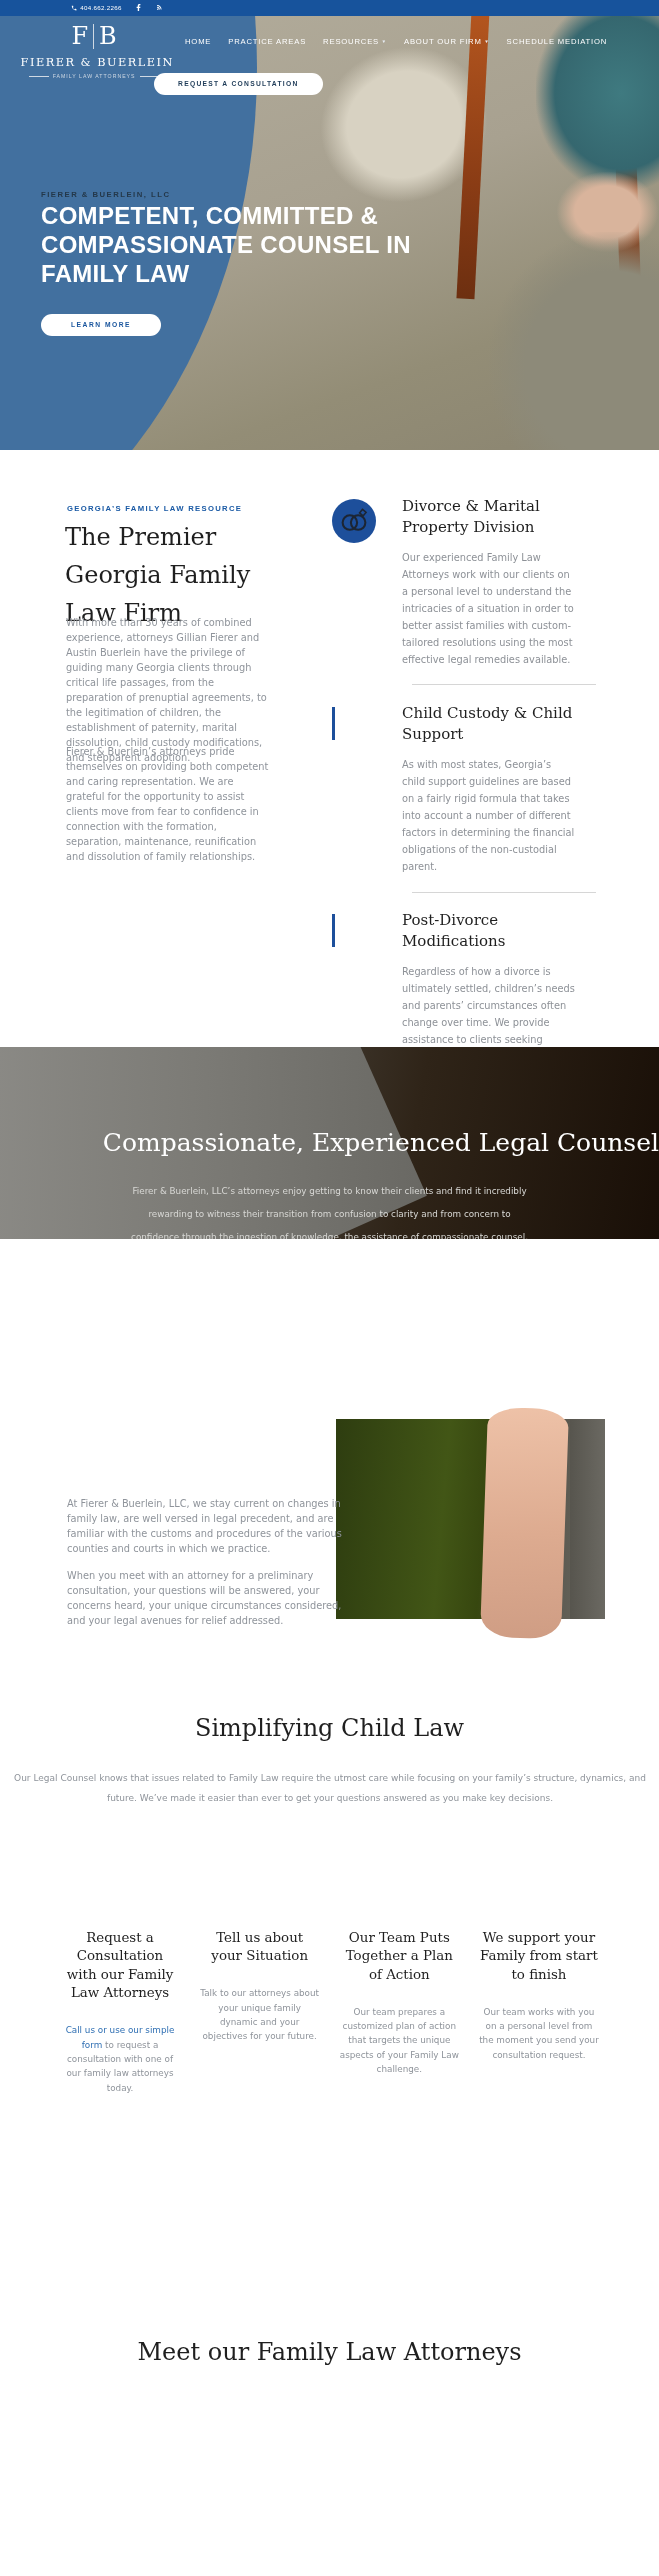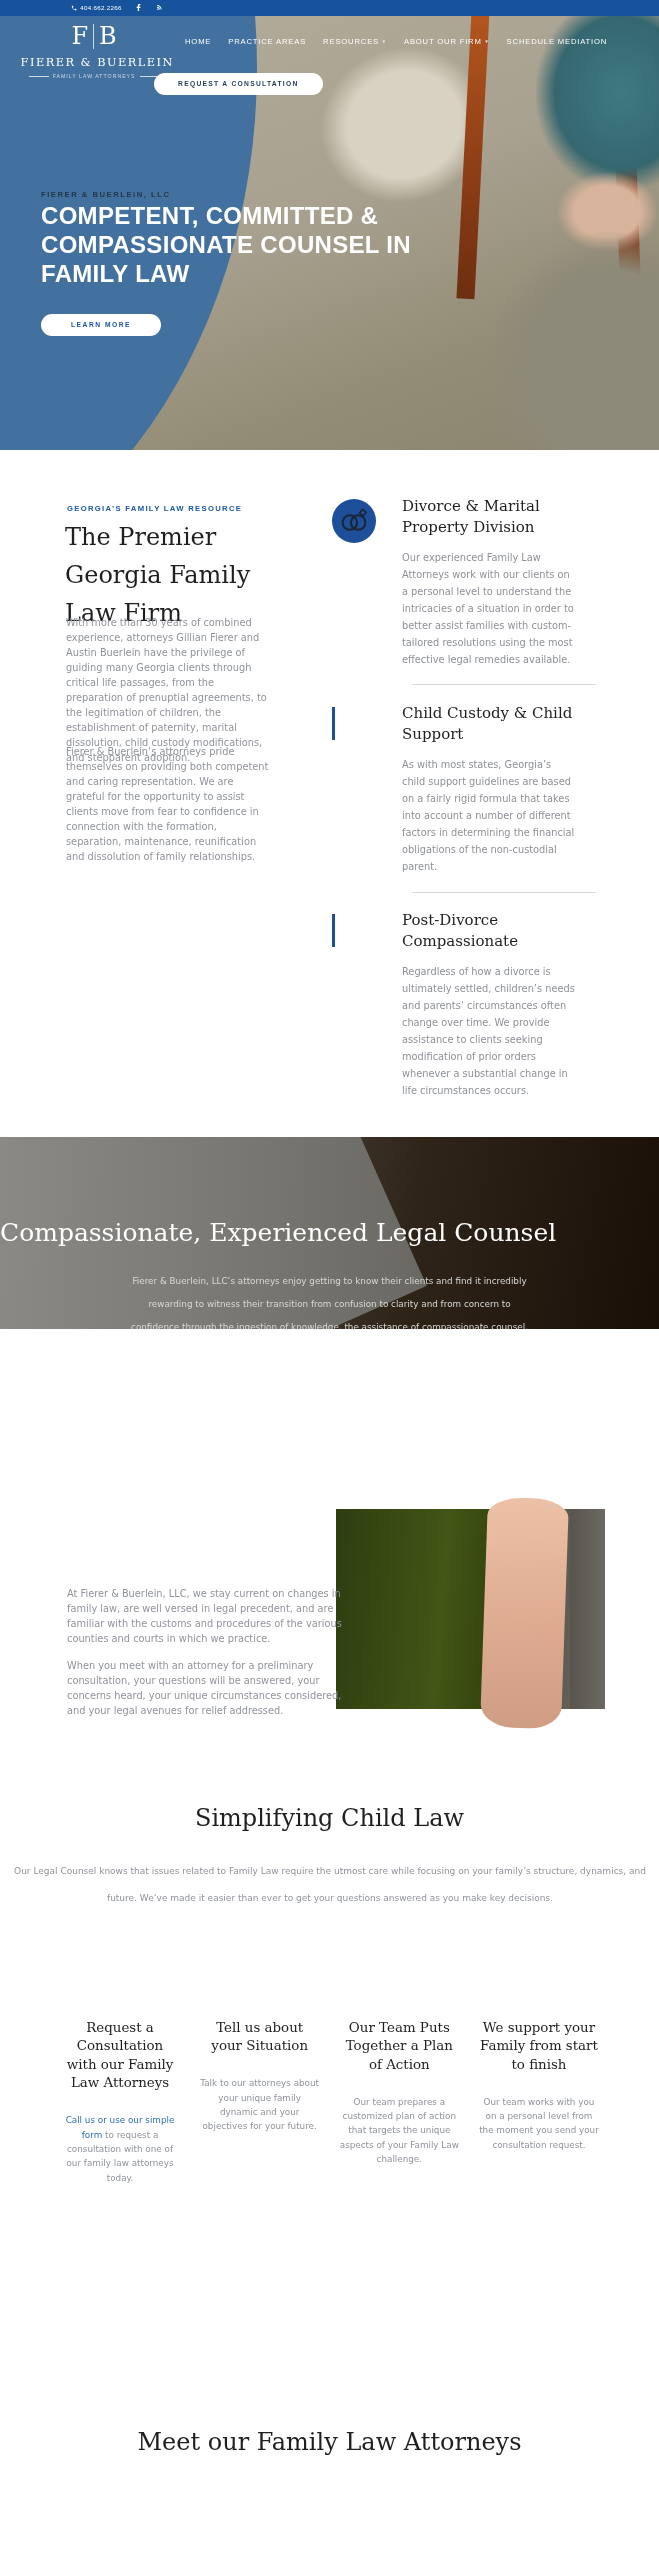--- a/index.html
+++ b/index.html
@@ -35,53 +35,53 @@
   .nav a { color:#fff; text-decoration:none; font-family:"Liberation Sans",sans-serif; font-size:7.7px; letter-spacing:0.8px; display:flex; align-items:center; gap:2.6px; }
   .nav .car { font-size:4.6px; color:#e8eef5; }
 
   .hdr-cta { position:absolute; left:154px; top:57px; background:#fff; color:#1d3a57; border:none; border-radius:12.4px; padding:7.7px 24px; font-family:"Liberation Sans",sans-serif; font-weight:bold; font-size:6.7px; letter-spacing:1.3px; cursor:pointer; }
 
   .hero-eyebrow { position:absolute; left:41px; top:174px; color:#24384a; font-family:"Liberation Sans",sans-serif; font-weight:bold; font-size:7.7px; letter-spacing:1.5px; }
   .hero-title { position:absolute; left:41px; top:185px; color:#fff; font-family:"Liberation Sans",sans-serif; font-weight:bold; font-size:24px; line-height:29px; letter-spacing:0.3px; }
   .hero-learn { position:absolute; left:41px; top:298px; background:#fff; color:#17539c; border:none; border-radius:13.4px; padding:7.7px 30px; font-family:"Liberation Sans",sans-serif; font-weight:bold; font-size:6.7px; letter-spacing:1.5px; cursor:pointer; }
 
   
-  .intro { height:687px; background:#fff; }
+  .intro { height:597px; background:#fff; }
   .intro-eyebrow { position:absolute; left:67px; top:54px; color:#1a5aa5; font-family:"Liberation Sans",sans-serif; font-weight:bold; font-size:7.7px; letter-spacing:1.3px; }
   .intro-title { position:absolute; left:65px; top:68px; width:237px; color:#1f1f1f; font-family:"DejaVu Serif",serif; font-size:24px; line-height:38px; font-weight:normal; }
   .intro-p1 { position:absolute; left:66px; top:165px; width:208px; }
   .intro-p2 { position:absolute; left:66px; top:294px; width:208px; }
   .gray-body { color:#8f949b; font-size:9.8px; line-height:15px; }
 
   .cards { position:absolute; left:332px; top:46px; width:264px; }
   .card { position:relative; padding-left:70px; }
   .card-icon { position:absolute; left:0; top:3.1px; width:44px; height:44px; border-radius:50%; background:#1d4f9b; display:flex; align-items:center; justify-content:center; }
   .card-bar { position:absolute; left:0; top:4.1px; width:2.6px; height:33px; background:#1d4f9b; }
   .card-title { color:#1f1f1f; font-family:"DejaVu Serif",serif; font-size:15px; line-height:21px; font-weight:normal; }
   .card-body { margin-top:11.3px; width:173px; color:#8d9197; font-size:9.8px; line-height:17px; }
   .card-div { border:none; border-top:0.5px solid #d6d6d6; margin:16.5px 0 17.5px 10.3px; }
 
   
   .banner { height:192px; background:linear-gradient(100deg,#6e6c66 0%,#4a443b 35%,#2f2418 62%,#190f07 100%); }
   .paper { position:absolute; left:-82px; top:-62px; width:464px; height:319px; background:linear-gradient(115deg,#93928e,#7b7a75 60%,#696863); transform:rotate(-24deg); }
-  .banner-title { position:absolute; left:0; top:81px; width:100%; text-align:left; color:#fff; font-family:"DejaVu Serif",serif; font-size:25px; font-weight:normal; }
+  .banner-title { position:absolute; left:0; top:81px; width:100%; text-align:right; color:#fff; font-family:"DejaVu Serif",serif; font-size:25px; font-weight:normal; }
   .banner-lines { position:absolute; left:0; top:133px; width:100%; text-align:center; color:#d8d8d5; font-size:8.8px; line-height:23px; }
 
   
   .approach { height:461px; background:#fff; }
   .hands { position:absolute; left:336px; top:180px; width:269px; height:200px; background:linear-gradient(95deg,#2e3d10 0%,#425616 40%,#37470f 55%,#5a584f 80%,#6e6b62 100%); }
   .arm { position:absolute; left:55%; top:-10.3px; width:30%; height:115%; background:linear-gradient(175deg,#eec2a8,#ddab90 55%,#cf9d84); border-radius:45% 45% 40% 40%/8% 8% 10% 10%; transform:rotate(2deg); }
   .post { position:absolute; right:0; top:0; width:13%; height:100%; background:linear-gradient(90deg,#57554e,#6b6962); }
   .approach-p1 { position:absolute; left:67px; top:257px; width:305px; }
   .approach-p2 { position:absolute; left:67px; top:329px; width:294px; }
 
   
   .simplify { height:577px; background:#fff; }
   .simplify-title { position:absolute; left:0; top:14.4px; width:100%; text-align:center; color:#1f1f1f; font-family:"DejaVu Serif",serif; font-size:24px; font-weight:normal; }
-  .simplify-intro { position:absolute; left:13px; top:68px; width:634px; text-align:center; color:#8f949b; font-size:9px; line-height:27px; }
+  .simplify-intro { position:absolute; left:13px; top:68px; width:634px; text-align:center; color:#8f949b; font-size:9px; line-height:20px; }
   .steps { position:absolute; left:60px; top:207px; width:539px; display:grid; grid-template-columns:repeat(4,1fr); column-gap:19.6px;margin-top:22px; }
   .step { text-align:center; }
   .step-title { color:#1f1f1f; font-family:"DejaVu Serif",serif; font-size:13.4px; line-height:18.5px; font-weight:normal; }
   .step-body { margin-top:20.6px; color:#8f949b; font-size:8.8px; line-height:14.4px; }
   .step-link { color:#2f6fb3; text-decoration:none; }
 
   
   .attorneys { height:371px; background:#fff; }
   .attorneys-title { position:absolute; left:0; top:61px; width:100%; text-align:center; color:#1f1f1f; font-family:"DejaVu Serif",serif; font-size:24px; font-weight:normal; }
 </style>
@@ -187,21 +187,21 @@
 
       <div class="card">
         <div class="card-bar"></div>
         <h3 class="card-title">Child Custody &amp; Child Support</h3>
         <p class="card-body">As with most states, Georgia’s child support guidelines are based on a fairly rigid formula that takes into account a number of different factors in determining the financial obligations of the non-custodial parent.</p>
         <hr class="card-div">
       </div>
 
       <div class="card">
         <div class="card-bar"></div>
-        <h3 class="card-title">Post-Divorce Compassionate</h3>
+        <h3 class="card-title">Post-Divorce Modifications</h3>
         <p class="card-body">Regardless of how a divorce is ultimately settled, children’s needs and parents’ circumstances often change over time. We provide assistance to clients seeking modification of prior orders whenever a substantial change in life circumstances occurs.</p>
       </div>
     </div>
   </section>
 
   <section class="banner">
     <div class="paper"></div>
     <h2 class="banner-title">Compassionate, Experienced Legal Counsel</h2>
     <div class="banner-lines">
       <div>Fierer &amp; Buerlein, LLC’s attorneys enjoy getting to know their clients and find it incredibly</div>

